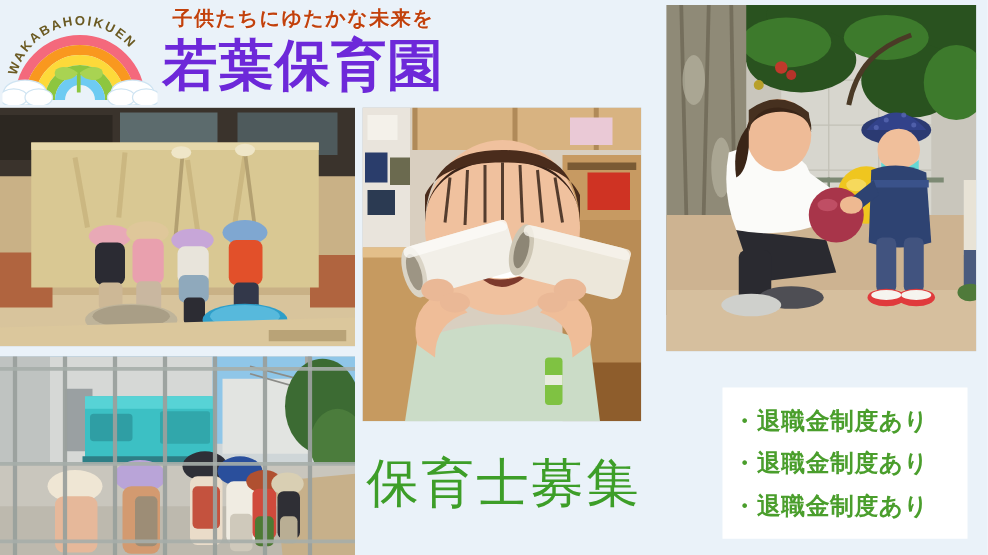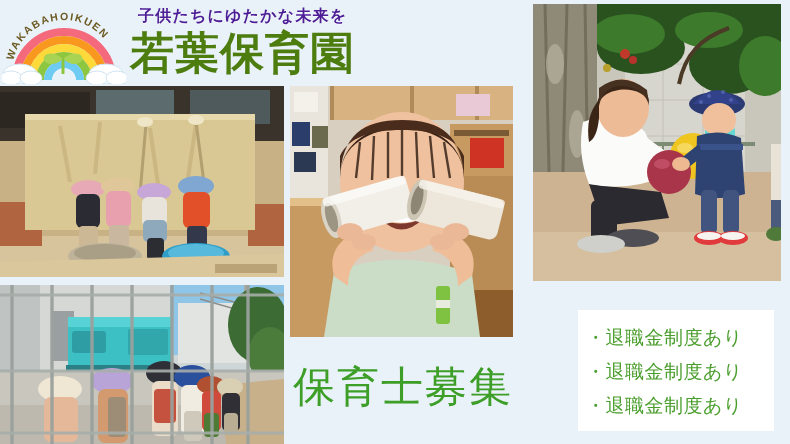--- a/index.html
+++ b/index.html
@@ -19,30 +19,30 @@
     position: absolute; left: 2px; top: 2px;
     width: 124px; height: 82px;
   }
   #header-text {
     position: absolute; left: 130px; top: 6px;
     width: 250px; height: 78px;
   }
   #tagline {
     font-size: 16px;
     font-weight: bold;
-    color: #4c1d95;
+    color: #c2410c;
     letter-spacing: 1.2px;
     line-height: 20px;
     padding-left: 8px;
     text-shadow: 0 1px 0 rgba(255,255,255,.6);
   }
   #brand-name {
     font-size: 44px;
     font-weight: bold;
-    color: #4d7c0f;
+    color: #6d28d9;
     letter-spacing: 1px;
     line-height: 54px;
     white-space: nowrap;
   }
 
   
   .photo {
     position: absolute;
     overflow: hidden;
     background: #cfd6d8;
@@ -58,21 +58,21 @@
     left: 578px; top: 310px;
     width: 196px; height: 121px;
     background: #ffffff;
   }
   #benefits-list {
     list-style: none;
     padding: 11px 0 0 8px;
   }
   #benefits-list li {
     font-size: 19px;
-    font-weight: normal;
+    font-weight: bold;
     color: #4a9e2c;
     line-height: 34px;
     white-space: nowrap;
     letter-spacing: 0.5px;
   }
 
   
   #recruit-headline {
     position: absolute;
     left: 293px; top: 358px;

